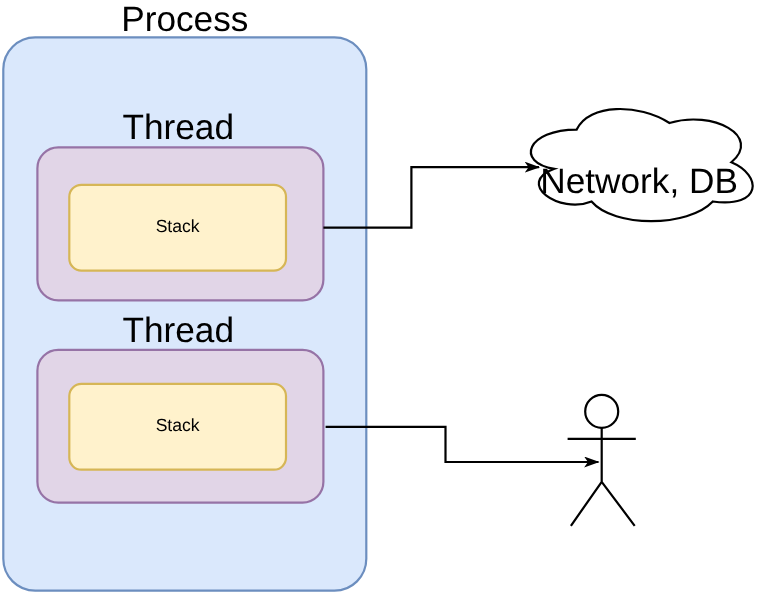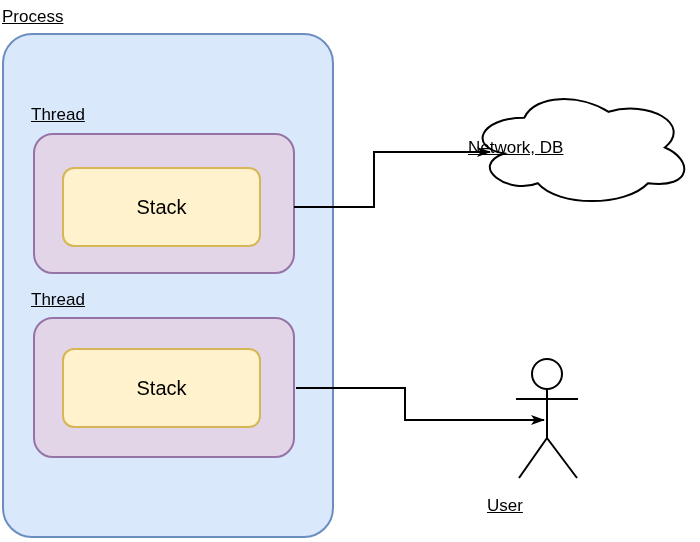--- a/index.html
+++ b/index.html
@@ -7,26 +7,25 @@
     position: relative;
     width: 700px;
     height: 542px;
     background: #ffffff;
     font-family: "Liberation Sans", sans-serif;
     overflow: hidden;
   }
   .label {
     position: absolute;
     color: var(--text, #000000);
-    font-size: 17px;
-    text-align: left;
+    font-size: 32px;
+    text-align: center;
     white-space: nowrap;
     line-height: 30px;
     height: 30px;
-    text-decoration: underline;
   }
   .process-box {
     position: absolute;
     left: 2px; top: 33px; width: 332px; height: 505px;
     background: var(--process-fill, #dae8fc);
     border: 2px solid var(--process-stroke, #6c8ebf);
     border-radius: 30px;
     box-sizing: border-box;
   }
   .process-label { left: 2px; top: 2px; width: 332px; }
@@ -51,21 +50,21 @@
     border-radius: 12px;
     box-sizing: border-box;
     display: flex;
     align-items: center;
     justify-content: center;
   }
   .stack1-box { top: 167px; }
   .stack2-box { top: 348px; }
   .stack-label {
     color: var(--text, #000000);
-    font-size: 20px;
+    font-size: 16px;
   }
   .overlay {
     position: absolute;
     left: 0; top: 0;
     width: 700px; height: 542px;
     pointer-events: none;
   }
   .cloud-shape {
     fill: var(--cloud-fill, #ffffff);
     stroke: var(--cloud-stroke, #000000);
@@ -80,21 +79,21 @@
   .actor-line {
     fill: none;
     stroke: var(--connector-stroke, #000000);
     stroke-width: 2;
   }
   .actor-head {
     fill: #ffffff;
     stroke: var(--connector-stroke, #000000);
     stroke-width: 2;
   }
-  .cloud-label { left: 468px; top: 134px; width: 226px; height: 28px; line-height: 28px; }
+  .cloud-label { left: 468px; top: 150px; width: 226px; height: 28px; line-height: 28px; }
   .user-label { left: 487px; top: 492px; width: 122px; height: 28px; line-height: 28px; }
 </style>
 </head>
 <body>
 
 <div class="canvas">
 
   <div class="process-box"></div>
   <div class="label process-label">Process</div>
 
@@ -132,15 +131,14 @@
                Z"></path>
     </g>
 
     <g>
       <circle class="actor-head" cx="547" cy="374" r="15"></circle>
       <path class="actor-line" d="M 547 389 L 547 438 M 516 399 L 578 399 M 547 438 L 519 478 M 547 438 L 577 478"></path>
     </g>
   </svg>
 
   <div class="label cloud-label">Network, DB</div>
-  <div class="label user-label">User</div>
 
 </div>
 
 </body></html>

